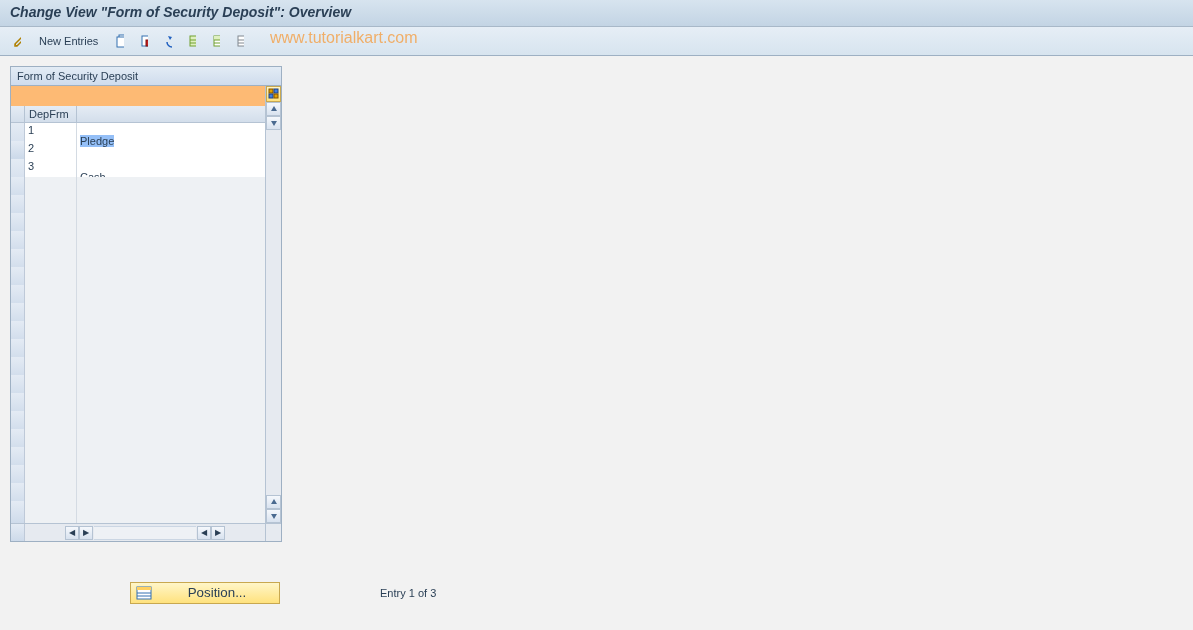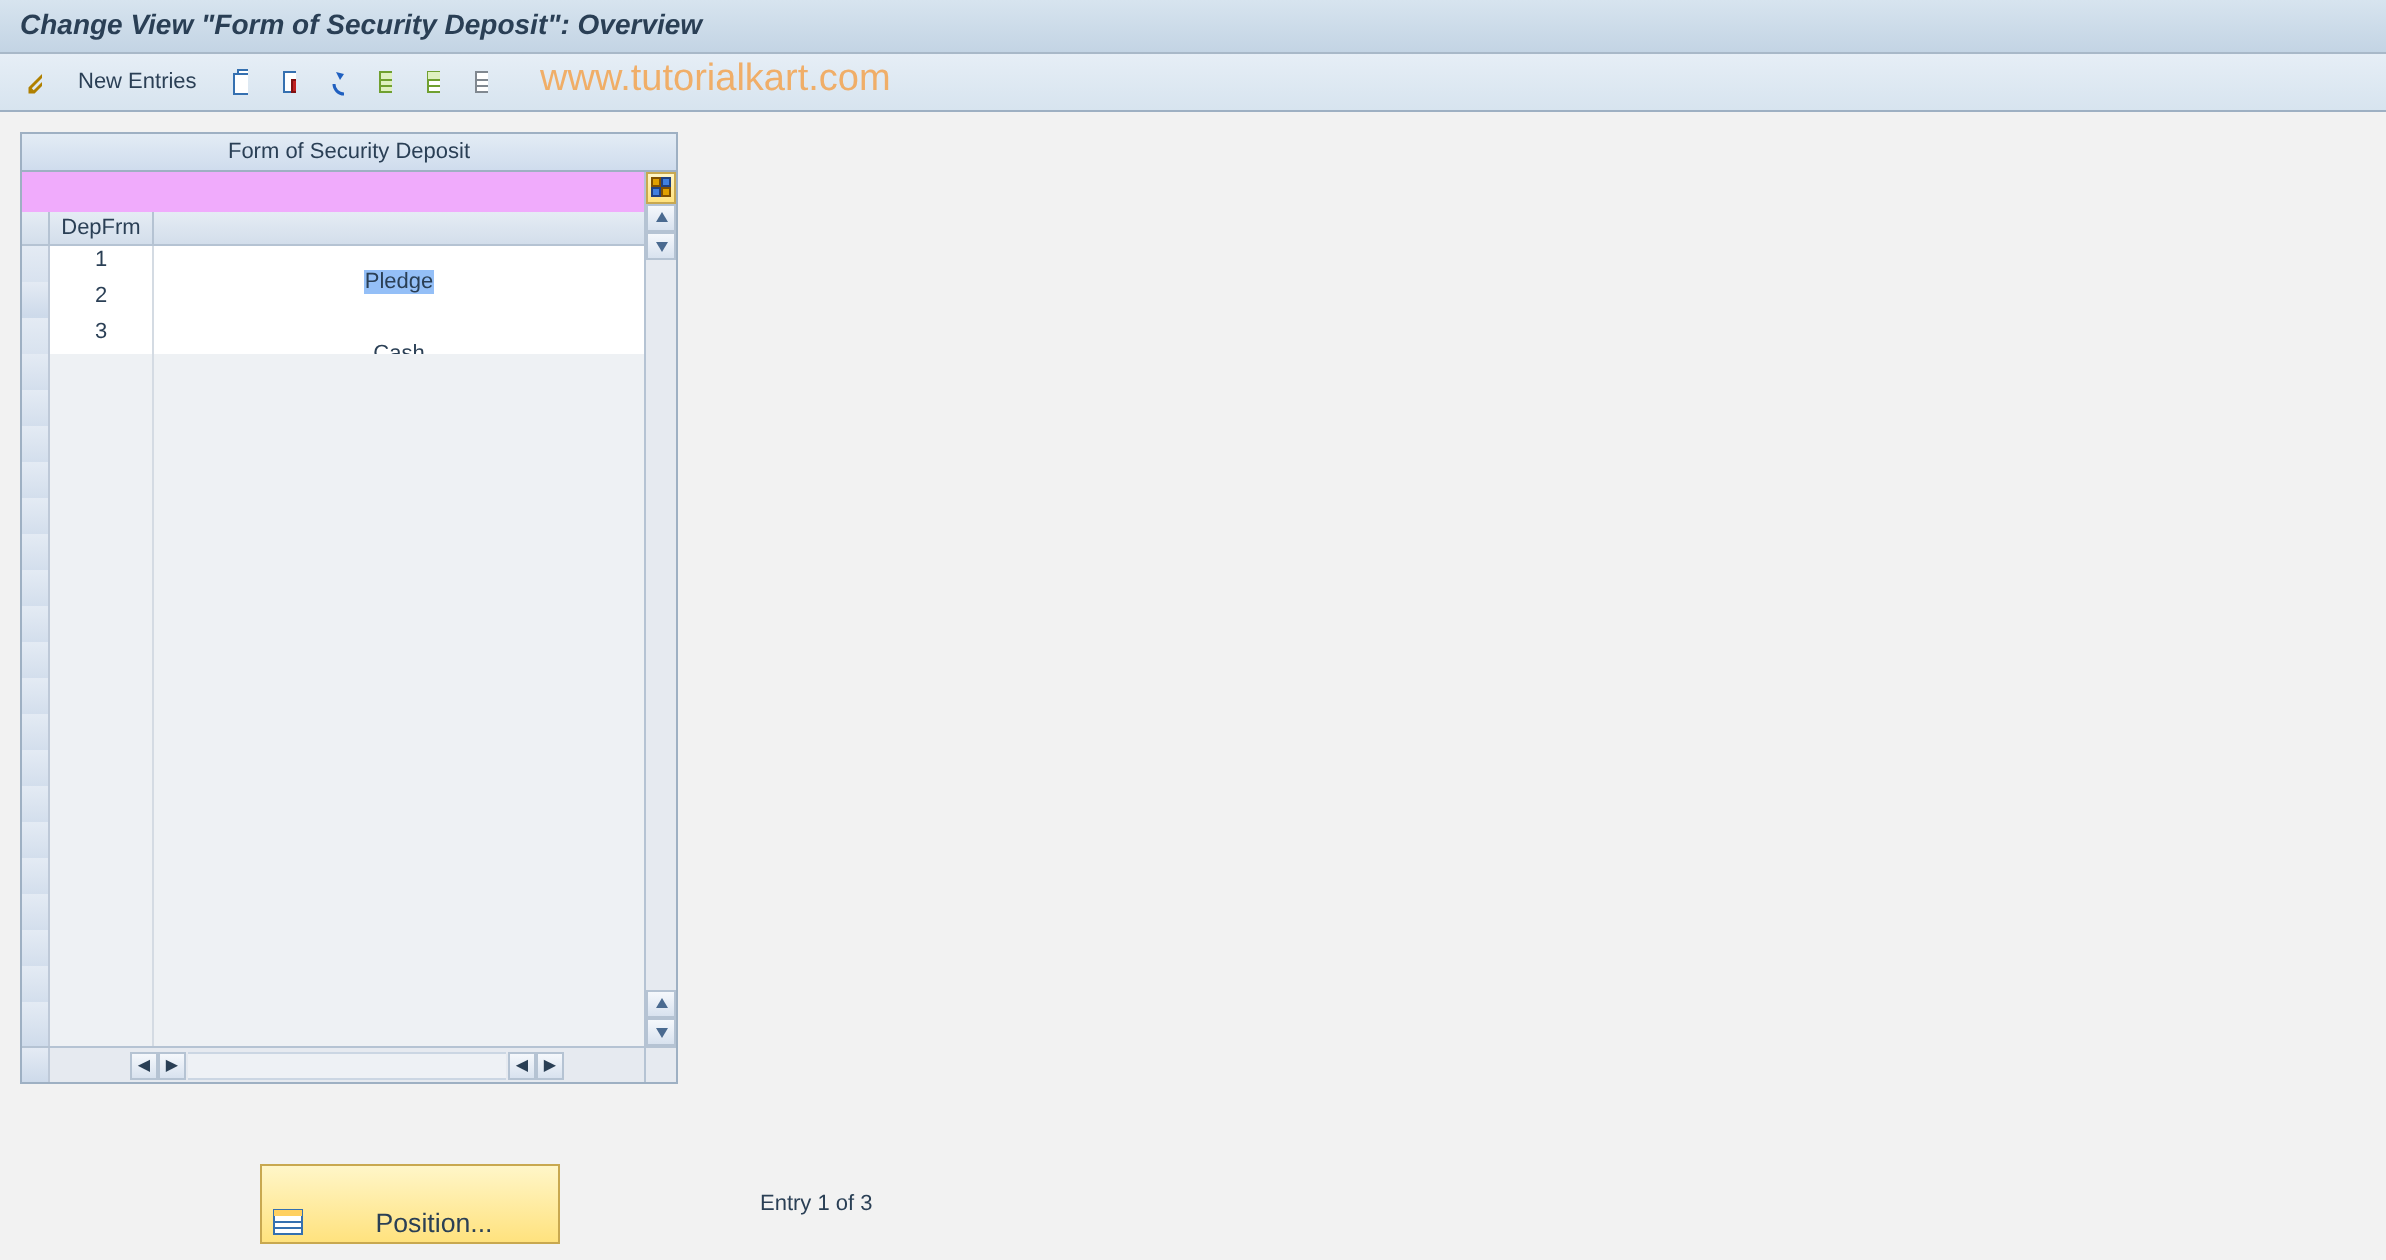--- a/index.html
+++ b/index.html
@@ -50,33 +50,32 @@
     border: 1px solid transparent;
     background: transparent;
     border-radius: 2px;
     cursor: pointer;
     color: #2a3f55;
   }
   .watermark {
     position: absolute;
     left: 270px;
     top: 2px;
-    font-size: 19px;
+    font-size: 16px;
     color: #f2a85a;
     font-family: "Comic Sans MS", cursive, sans-serif;
     opacity: 0.9;
     pointer-events: none;
   }
 
   .content { padding: 10px; }
   .panel {
-    width: 329px;
+    width: 272px;
     border: 1px solid #9eb0c3;
-    background: #f0abfc;
-    text-align: center;
+    background: #fdba74;
   }
   .panel-title {
     background: linear-gradient(#e3ecf5, #cfdced);
     padding: 3px 6px;
     color: #2a3f55;
     border-bottom: 1px solid #9eb0c3;
   }
   .table-wrap { display: flex; }
   .table-area { flex: 1; }
   .table-head {
@@ -164,27 +163,27 @@
   .hscroll-row .corner { width:16px; height:100%; border-left:1px solid #b5c3d3; background:#e6eaf0;}
 
   .footer {
     margin-top: 40px;
     display:flex;
     align-items:center;
     gap: 100px;
     padding-left: 120px;
   }
   .pos-btn {
-    display:flex; align-items:flex-end;
+    display:flex; align-items:flex-start;
     background: linear-gradient(#fff6c8,#ffe27e);
     border: 1px solid #c8a850;
     padding: 2px 4px;
     width: 150px;
     cursor: pointer;
-    height: 40px;
+    height: 22px;
   }
   .pos-btn .ico {
     width: 18px; height: 16px; margin-right: 6px;
     display:flex;align-items:center;justify-content:center;
   }
   .pos-btn .lbl { flex:1; text-align:center; color:#2a3f55; }
   .entry-text { color: #2a3f55; }
 
   svg { display:block; }
 </style>

